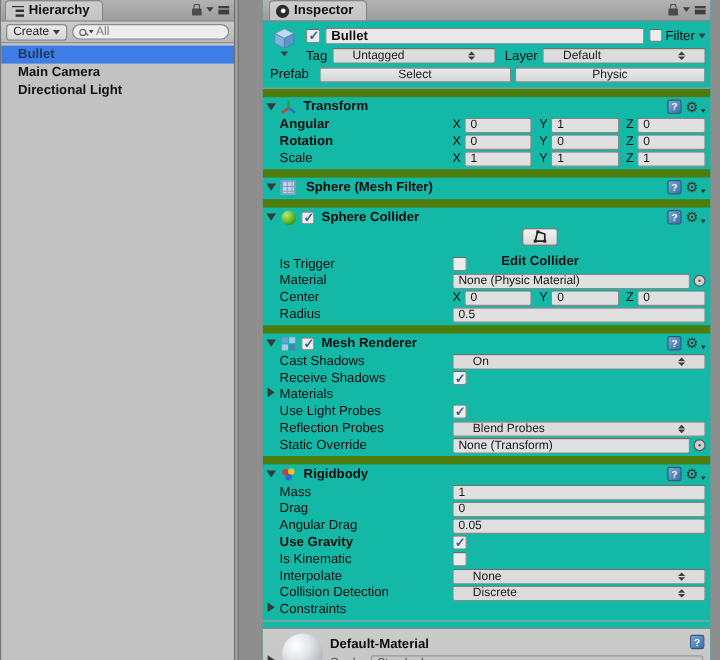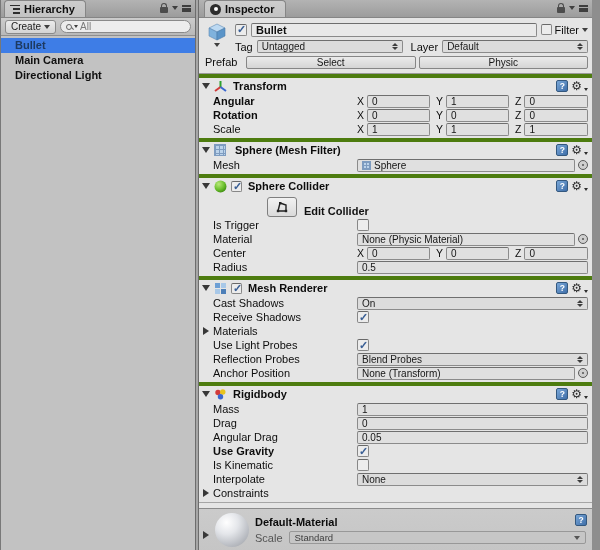--- a/index.html
+++ b/index.html
@@ -25,76 +25,76 @@
   .mag { width:6px; height:6px; border:1.2px solid #666; border-radius:50%; position:relative; flex-shrink:0; }
   .mag::after { content:""; position:absolute; width:3px; height:1.2px; background:#666; transform:rotate(45deg); right:-2.5px; bottom:-1px; }
   .h-list { flex:1; padding-top:2px; }
   .hi-row { height:15px; line-height:15px; padding-left:14px; font-weight:bold; color:#101010; cursor:default; }
   .hi-row.on { background:#3e7de6; color:#1d3a61; }
 
   
   .vdivider { width:4px; background:#a6a6a6; border-left:1px solid #6d6d6d; border-right:1px solid #6d6d6d; flex-shrink:0; }
 
   
-  .inspector { flex:1; background:#e5e5e5; display:flex; flex-direction:column; overflow:hidden; }
+  .inspector { flex:1; background:#14b8a6; display:flex; flex-direction:column; overflow:hidden;margin-left:20px; }
   .insp-icon { width:11px; height:11px; border-radius:50%; background:#2c2c2c; position:relative; }
   .insp-icon::after { content:""; position:absolute; left:3.5px; top:3.5px; width:4px; height:4px; border-radius:50%; background:#ffffff; }
   .list-icon { width:10px; height:9px; display:flex; flex-direction:column; justify-content:space-between; }
   .list-icon i { height:1.5px; background:#2e2e2e; display:block; }
   .list-icon i:nth-child(2){ margin-left:3px; } .list-icon i:nth-child(3){ margin-left:3px; }
 
   
   .go-header { position:relative; padding:4px 4px 4px 36px; border-bottom:1px solid #9a9a9a; flex-shrink:0; }
   .cube-wrap { position:absolute; left:6px; top:5px; width:24px; display:flex; flex-direction:column; align-items:center; gap:2px; }
   .go-row { display:flex; align-items:center; gap:4px; height:15px; margin-bottom:2px; }
   .go-row2 { display:flex; align-items:flex-end; gap:4px; height:14px; margin-bottom:2px; }
   .go-row3 { display:flex; align-items:center; gap:3px; height:14px; margin-left:-30px; }
   .name-field { flex:1; height:14px; background:#e9e9e9; border:1px solid #8a8a8a; border-top-color:#6e6e6e; border-radius:2px; padding:0 4px; font-size:11px; font-weight:bold; display:flex; align-items:center; color:#101010; }
   .static-grp { display:flex; align-items:center; gap:3px; }
 
   .unity-check { width:12px; height:12px; background:#ececec; border:1px solid #878787; border-top-color:#696969; border-radius:2px; position:relative; flex-shrink:0; }
   .unity-check.on::after { content:"✓"; position:absolute; left:1px; top:-1.5px; font-size:11px; font-weight:bold; color:#3a5f95; }
   .unity-check.sm { width:11px; height:11px; }
 
   .field-label { font-size:11px; color:#0d0d0d; }
-  .dd { flex:1; height:13px; background:#dcdcdc; border:1px solid #8b8b8b; border-top-color:#6f6f6f; border-radius:2px; display:flex; align-items:center; padding:0 4px; font-size:10px; color:#1a1a1a; min-width:0; }
+  .dd { flex:1; height:13px; background:#dcdcdc; border:1px solid #8b8b8b; border-top-color:#6f6f6f; border-radius:2px; display:flex; align-items:center; padding:0 16px; font-size:10px; color:#1a1a1a; min-width:0; }
   .dd .spacer { flex:1; }
   .updown { display:flex; flex-direction:column; gap:1px; margin-left:4px; flex-shrink:0; }
   .updown i { width:0; height:0; border-left:3px solid transparent; border-right:3px solid transparent; }
   .updown .u { border-bottom:3px solid #3c3c3c; } .updown .d { border-top:3px solid #3c3c3c; }
 
   .prefab-btn { flex:1; height:13px; background:linear-gradient(#ebebeb,#d5d5d5); border:1px solid #868686; border-radius:2px; display:flex; align-items:center; justify-content:center; font-size:10px; color:#161616; }
 
   
-  .comp { border-top:4px solid #4d7c0f; padding-bottom:2px; flex-shrink:0; }
+  .comp { border-top:7px solid #4d7c0f; padding-bottom:2px; flex-shrink:0; }
   .comp-header { display:flex; align-items:center; gap:4px; height:16px; padding:0 4px 0 3px; }
   .comp-title { font-weight:bold; font-size:11px; color:#0c0c0c; margin-left:2px; }
   .fold { width:0; height:0; border-left:4px solid transparent; border-right:4px solid transparent; border-top:6px solid #383838; flex-shrink:0; }
   .fold.closed { border-top:4px solid transparent; border-bottom:4px solid transparent; border-left:6px solid #383838; border-right:none; }
   .hdr-right { margin-left:auto; display:flex; align-items:center; gap:3px; }
   .help-book { width:12px; height:12px; border-radius:2px; background:linear-gradient(135deg,#79a7d8,#3f6ea8); border:1px solid #33587f; color:#fff; font-size:8.5px; font-weight:bold; display:flex; align-items:center; justify-content:center; }
   .gear { font-size:12px; line-height:12px; color:#2e2e2e; }
   .gear-caret { width:0; height:0; border-left:2.5px solid transparent; border-right:2.5px solid transparent; border-top:3.5px solid #2e2e2e; margin-top:6px; margin-left:-1px; }
 
   .prow { display:flex; align-items:center; height:14px; padding:0 4px 0 14px; margin-bottom:0; }
   .prow .plabel { width:144px; flex-shrink:0; font-size:11px; color:#0d0d0d; }
   .prow .plabel.bold { font-weight:bold; }
-  .prow .plabel.fold-label { display:flex; align-items:center; gap:4px; margin-left:-10px; font-weight:bold; }
+  .prow .plabel.fold-label { display:flex; gap:4px; margin-left:-10px; font-weight:bold; }
   .pvalue { flex:1; display:flex; align-items:center; gap:3px; min-width:0; }
 
   .tf { flex:1; height:13px; background:#e0e0e0; border:1px solid #8b8b8b; border-top-color:#6f6f6f; border-radius:2px; display:flex; align-items:center; padding:0 4px; font-size:10px; color:#141414; min-width:0; }
   .vec { flex:1; display:flex; gap:6px; min-width:0; }
   .vec .grp { flex:1; display:flex; align-items:center; gap:3px; min-width:0; }
   .axis { font-size:10.5px; color:#0d0d0d; flex-shrink:0; }
   .picker { width:10px; height:10px; border:1px solid #5a5a5a; border-radius:50%; background:#cfcfcf; position:relative; flex-shrink:0; }
   .picker::after { content:""; position:absolute; left:3px; top:3px; width:2px; height:2px; border-radius:50%; background:#555; }
   .obj-icon { width:9px; height:9px; background:#bcd3ea; border:1px solid #7e9cc0; margin-right:3px; flex-shrink:0;
     background-image:linear-gradient(#7e9cc0 1px,transparent 1px),linear-gradient(90deg,#7e9cc0 1px,transparent 1px); background-size:3px 3px; }
 
-  .editcol-row { display:flex; align-items:flex-end; height:22px; padding-left:68px; gap:7px; margin:1px 0; }
+  .editcol-row { display:flex; align-items:center; height:22px; padding-left:89px; gap:7px; margin:1px 0;flex-direction:column; }
   .editcol-btn { width:30px; height:20px; background:linear-gradient(#f2f2f2,#dadada); border:1px solid #7f7f7f; border-radius:3px; display:flex; align-items:center; justify-content:center; }
   .editcol-label { font-weight:bold; font-size:11px; }
 
   
   .mat-gap { height:6px; border-top:1px solid #a5a5a5; flex-shrink:0; }
   .mat { background:linear-gradient(#cbcbcb,#c5c5c5); border-top:1px solid #8a8a8a; border-bottom:1px solid #9e9e9e; padding:4px 6px 5px 4px; display:flex; align-items:center; gap:6px; position:relative; flex-shrink:0; }
   .mat .fold.closed { align-self:flex-end; margin-bottom:8px; }
   .mat-sphere { width:34px; height:34px; border-radius:50%; background:radial-gradient(circle at 34% 28%, #ffffff 0%, #e4e6ea 35%, #b9bcc2 70%, #979aa1 100%); flex-shrink:0; }
   .mat-info { flex:1; display:flex; flex-direction:column; gap:3px; min-width:0; }
   .mat-title { font-weight:bold; font-size:11px; color:#0c0c0c; }
@@ -280,30 +280,20 @@
 
     <div class="comp">
       <div class="comp-header">
         <span class="fold"></span>
         <span class="obj-icon" style="width:12px;height:12px;background-size:4px 4px;"></span>
         <span class="comp-title">Sphere (Mesh Filter)</span>
         <span class="hdr-right">
           <span class="help-book">?</span>
           <span class="gear">⚙</span>
             <span class="gear-caret"></span>
-        </span>
-      </div>
-      <div class="prow">
-        <span class="plabel">Mesh</span>
-        <span class="pvalue">
-          <span class="tf">
-              <span class="obj-icon"></span>
-              <span>Sphere</span>
-            </span>
-          <span class="picker"></span>
         </span>
       </div>
     </div>
 
     <div class="comp">
       <div class="comp-header">
         <span class="fold"></span>
         <svg width="13" height="13" viewBox="0 0 13 13">
           <defs>
               <radialGradient id="grn" cx="35%" cy="30%" r="75%">
@@ -428,21 +418,21 @@
               <span>Blend Probes</span>
               <span class="spacer"></span>
               <span class="updown">
                 <i class="u"></i>
                 <i class="d"></i>
               </span>
             </span>
           </span>
       </div>
       <div class="prow">
-        <span class="plabel">Anchor Position</span>
+        <span class="plabel">Static Override</span>
         <span class="pvalue">
           <span class="tf">
               <span>None (Transform)</span>
             </span>
           <span class="picker"></span>
         </span>
       </div>
     </div>
 
     <div class="comp">
@@ -497,20 +487,33 @@
               <span>None</span>
               <span class="spacer"></span>
               <span class="updown">
                 <i class="u"></i>
                 <i class="d"></i>
               </span>
             </span>
           </span>
       </div>
       <div class="prow">
+        <span class="plabel">Collision Detection</span>
+        <span class="pvalue">
+            <span class="dd">
+              <span>Discrete</span>
+              <span class="spacer"></span>
+              <span class="updown">
+                <i class="u"></i>
+                <i class="d"></i>
+              </span>
+            </span>
+          </span>
+      </div>
+      <div class="prow">
         <span class="plabel fold-label">
             <span class="fold closed"></span>
             <span style="font-weight:normal;">Constraints</span>
           </span>
       </div>
     </div>
 
     <div class="mat-gap"></div>
     <div class="mat">
       <span class="fold closed"></span>

